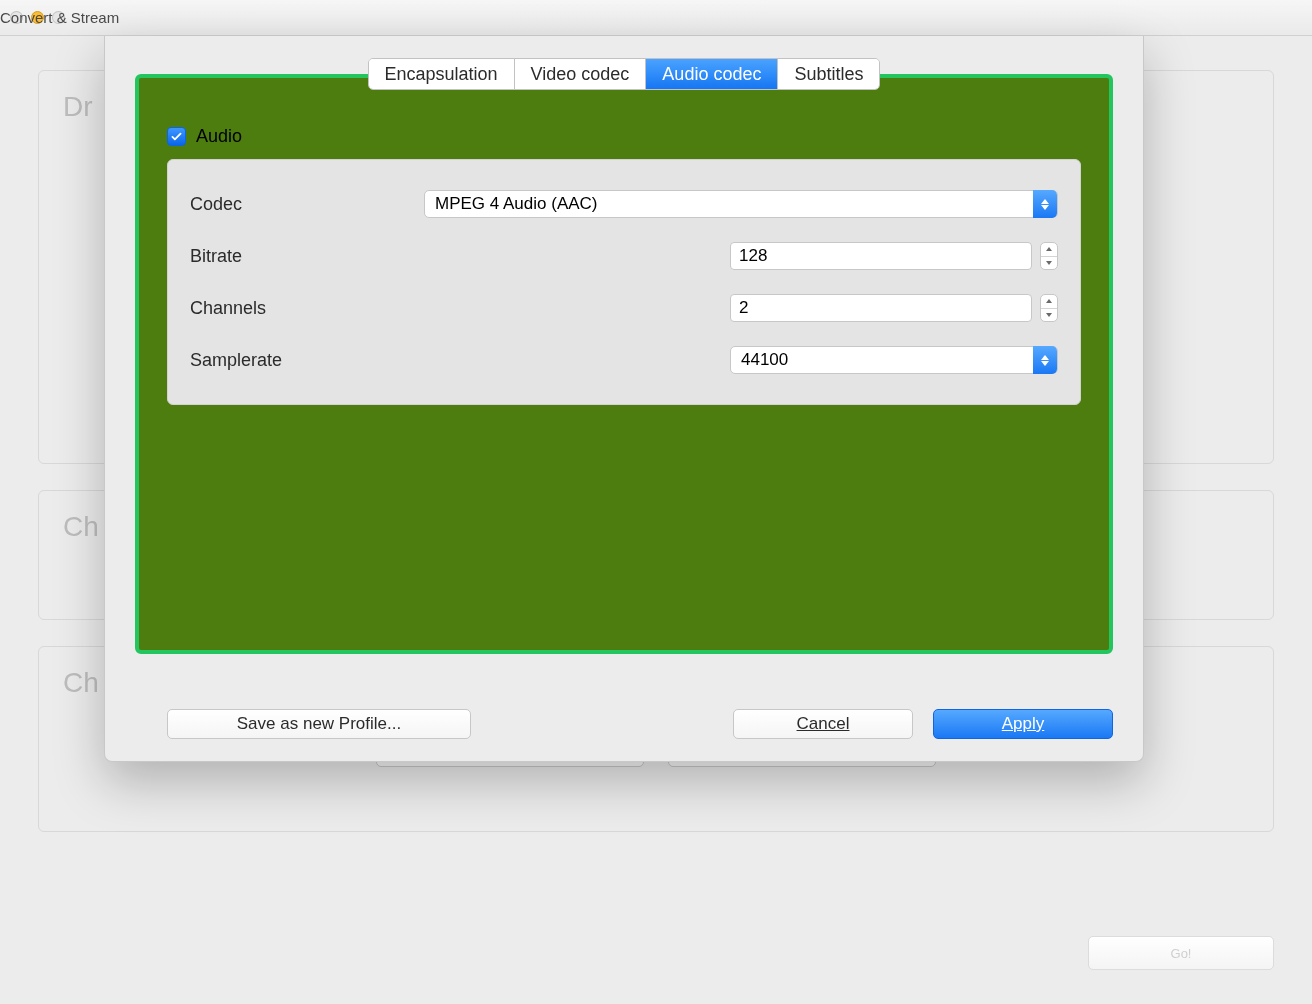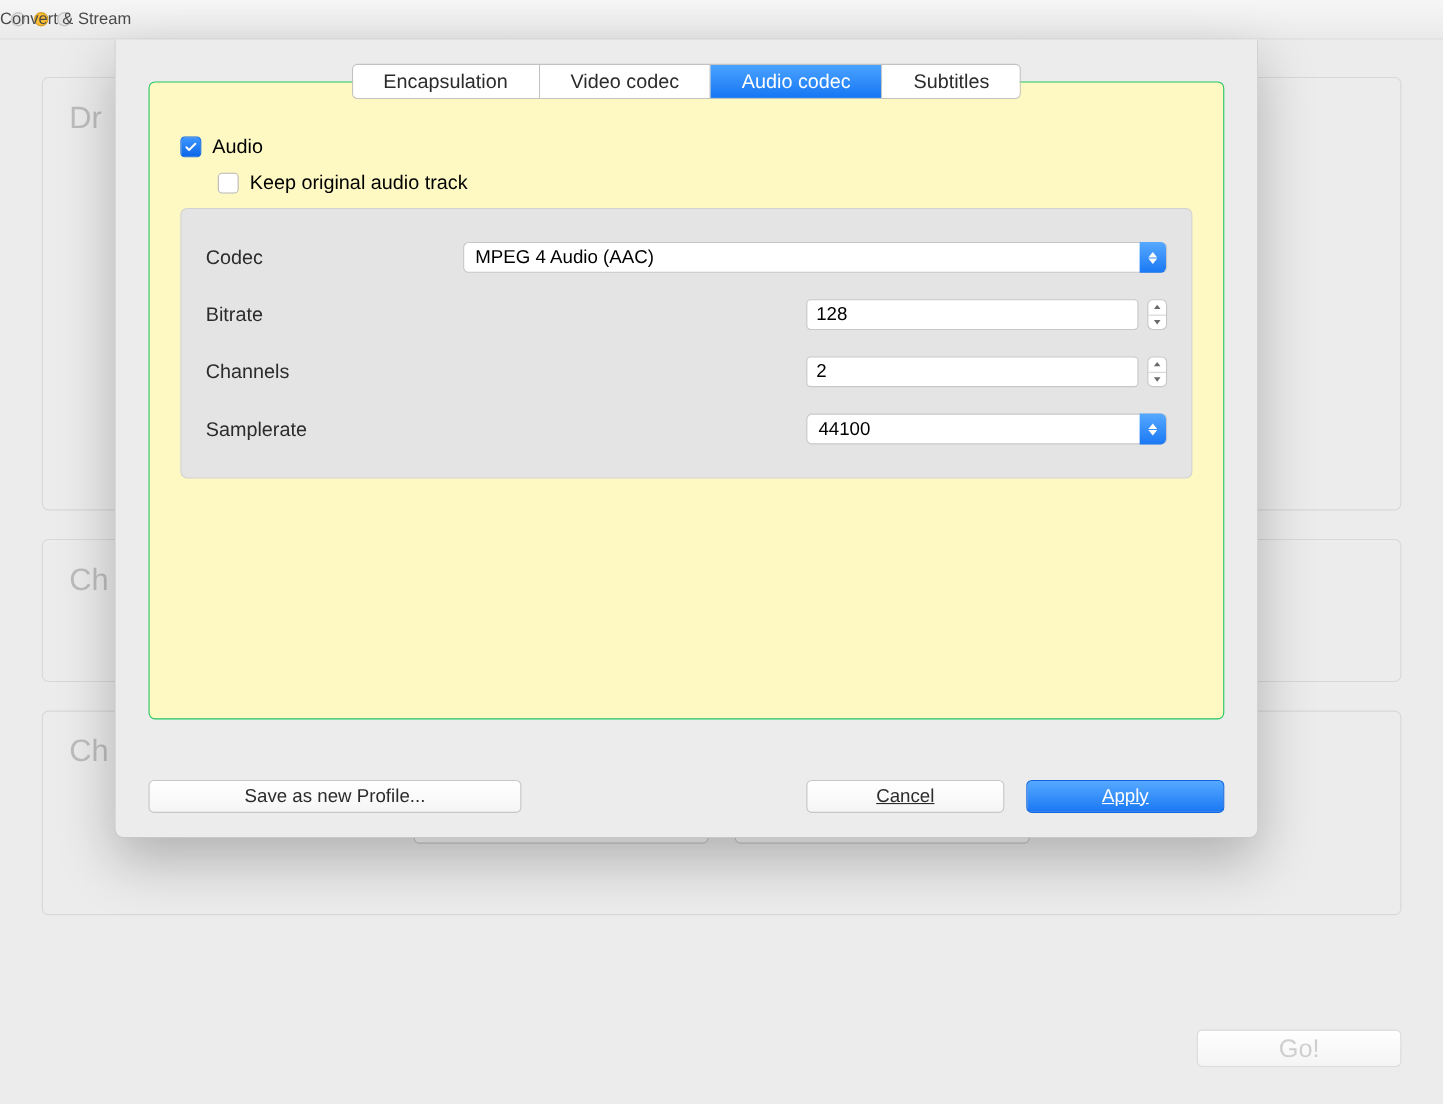--- a/index.html
+++ b/index.html
@@ -53,21 +53,21 @@
     background: linear-gradient(#ffffff,#f7f7f7);
     border: 1px solid #c9c9c9; border-radius: 5px;
     font-size: 17px; color: #2b2b2b;
     display: flex; align-items: center; justify-content: center;
   }
   .go {
     position: absolute; right: 38px; bottom: 34px;
     width: 186px; height: 34px;
     background: linear-gradient(#ffffff,#f4f4f4);
     border: 1px solid #dcdcdc; border-radius: 5px;
-    color: #cfcfcf; font-size: 23px;
+    color: #cfcfcf; font-size: 13px;
     display: flex; align-items: center; justify-content: center;
   }
 
   
   .sheet {
     position: absolute;
     top: 36px; left: 104px;
     width: 1040px; height: 726px;
     background: #ececec;
     border: 1px solid #c8c8c8;
@@ -80,39 +80,39 @@
   
   .segwrap { display: flex; justify-content: center; }
   .seg {
     display: flex;
     border: 1px solid #c2c2c2;
     border-radius: 5px;
     overflow: hidden;
     height: 32px;
   }
   .seg > div {
-    padding: 0 28px;
+    padding: 0 16px;
     display: flex; align-items: center;
     font-size: 18px; color: #2b2b2b;
     background: #ffffff;
     border-right: 1px solid #c2c2c2;
     cursor: default;
   }
   .seg > div:last-child { border-right: none; }
   .seg > div.active {
     background: linear-gradient(#4aa3ff,#1676f3);
     color: #ffffff;
   }
 
   
   .contentbox {
     margin-top: -16px;
-    border: 1px solid #22c55e;
+    border: 4px solid #22c55e;
     border-radius: 6px;
-    background: #fef9c3;
+    background: #4d7c0f;
     padding: 48px 28px 22px 28px;
     height: 580px;
   }
 
   
   .cbrow { display: flex; align-items: center; margin-bottom: 12px; font-size: 18px; }
   .cb {
     width: 19px; height: 19px; border-radius: 4px;
     margin-right: 10px; display: inline-flex;
     align-items: center; justify-content: center;
@@ -185,21 +185,21 @@
     position: absolute; left: 30px; right: 30px; bottom: 22px;
     display: flex; align-items: center;
   }
   .btn {
     height: 30px; padding: 0 22px;
     background: linear-gradient(#ffffff,#f5f5f5);
     border: 1px solid #c7c7c7; border-radius: 5px;
     font-size: 17px; color: #2b2b2b;
     display: flex; align-items: center; justify-content: center;
   }
-  .btn.wide { width: 339px; }
+  .btn.wide { width: 304px; margin-left: 32px; }
   .spacer { flex: 1; }
   .btn.primary {
     background: linear-gradient(#56a9ff,#1a78f4);
     border-color: #1166df; color: #fff;
     width: 180px; margin-left: 20px; text-decoration: underline;
   }
   .btn.cancel { width: 180px; text-decoration: underline; }
 </style>
 </head>
 <body>
@@ -245,24 +245,20 @@
 
     <div class="cbrow">
       <span class="cb checked">
         <svg viewBox="0 0 16 16">
             <path d="M3 8.5l3 3 7-7" stroke="#fff" stroke-width="2.2" fill="none" stroke-linecap="round" stroke-linejoin="round"></path>
           </svg>
       </span>
       <span>Audio</span>
     </div>
 
-    <div class="cbrow indent">
-      <span class="cb"></span>
-      <span>Keep original audio track</span>
-    </div>
 
     <div class="formpanel">
 
       <div class="frow">
         <div class="flabel">Codec</div>
         <div class="sel">
           <span>MPEG 4 Audio (AAC)</span>
           <span class="cap">
             <span class="tri up"></span>
               <span class="tri dn"></span>

